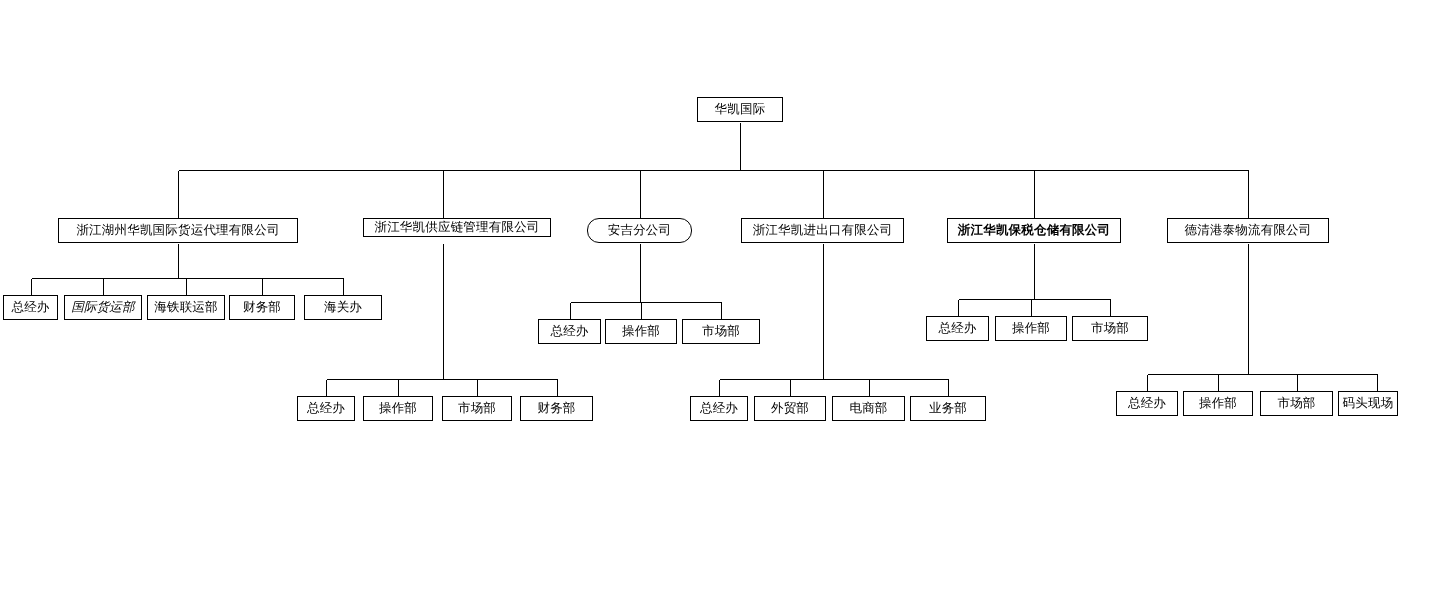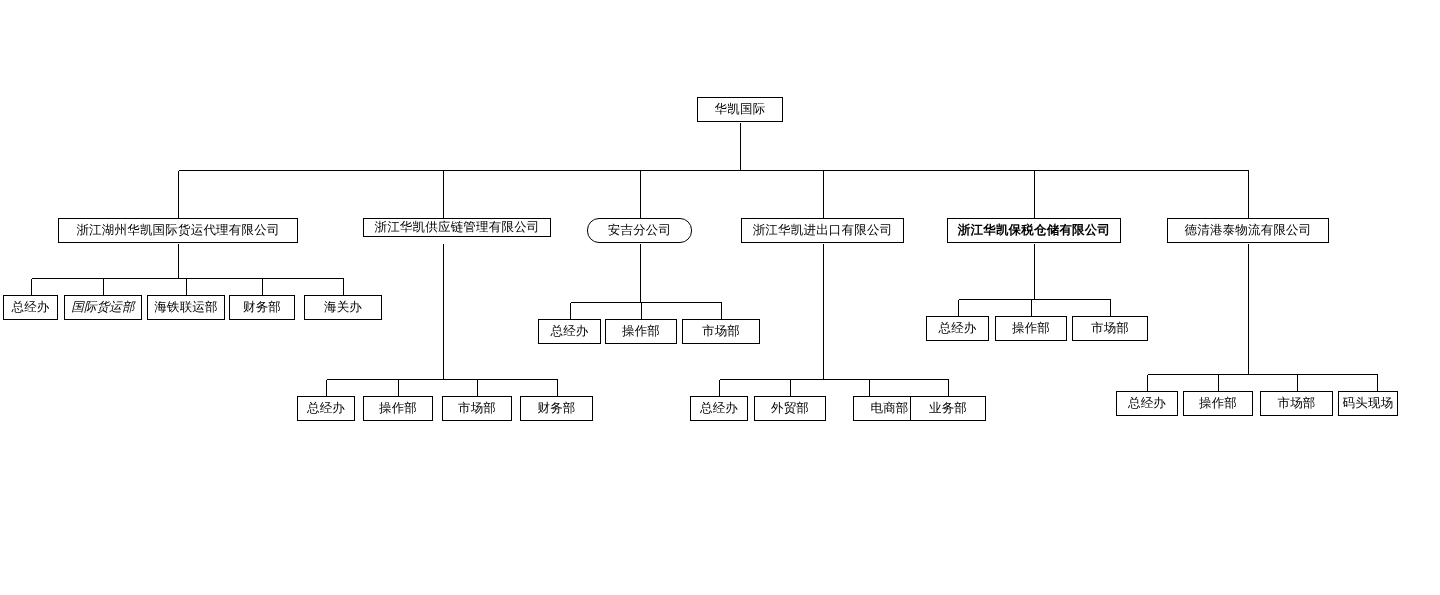--- a/index.html
+++ b/index.html
@@ -140,21 +140,21 @@
       </div>
       <div class="node node-unit" style="left: 741px; top: 218px; width: 163px; height: 25px;">
         <span>浙江华凯进出口有限公司</span>
       </div>
       <div class="node node-dept" style="left: 690px; top: 396px; width: 58px; height: 25px;">
         <span>总经办</span>
       </div>
       <div class="node node-dept" style="left: 754px; top: 396px; width: 72px; height: 25px; text-align: center;">
         <span>外贸部</span>
       </div>
-      <div class="node node-dept" style="left: 832px; top: 396px; width: 73px; height: 25px; margin-left: 21px;">
+      <div class="node node-dept" style="left: 832px; top: 396px; width: 73px; height: 25px;">
         <span>电商部</span>
       </div>
       <div class="node node-dept" style="left: 910px; top: 396px; width: 76px; height: 25px;">
         <span>业务部</span>
       </div>
       <div class="node node-unit" style="left: 947px; top: 218px; width: 174px; height: 25px; font-weight: bold;">
         <span>浙江华凯保税仓储有限公司</span>
       </div>
       <div class="node node-dept" style="left: 926px; top: 316px; width: 63px; height: 25px;">
         <span>总经办</span>

